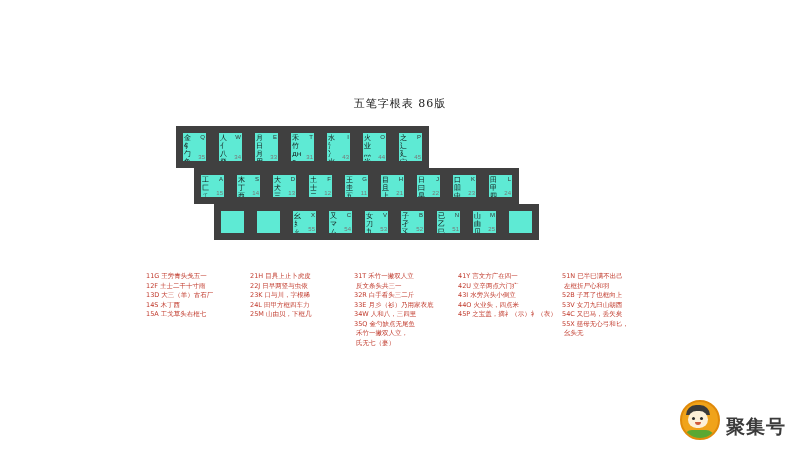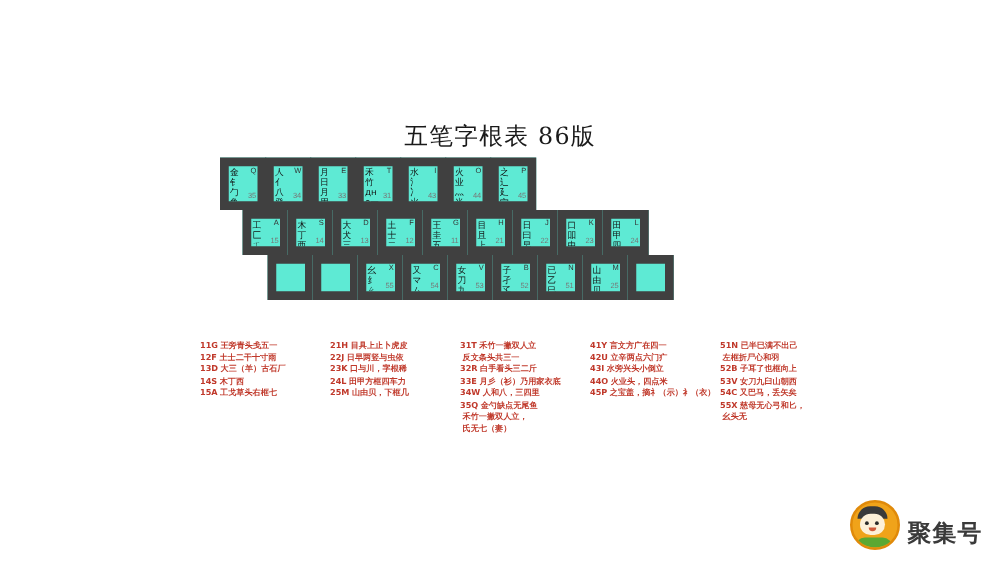--- a/index.html
+++ b/index.html
@@ -18,21 +18,21 @@
     position: relative;
     width: 800px;
     height: 450px;
   }
   .title {
     position: absolute;
     top: 96px;
     left: 0;
     width: 800px;
     text-align: center;
-    font-size: 19px;
+    font-size: 11px;
     color: #1a1a1a;
     letter-spacing: 1px;
     font-family: "DejaVu Serif", "Liberation Serif", serif;
   }
 
   
   .kbd {
     position: absolute;
     left: 176px;
     top: 126px;
@@ -85,27 +85,26 @@
     bottom: 1px;
     font-size: 6px;
     color: #777;
     font-family: "Liberation Sans", sans-serif;
   }
   .key.blank .glyphs { color: transparent; }
 
   
   .mnemonics {
     position: absolute;
-    left: 160px;
+    left: 146px;
     top: 272px;
     width: 520px;
     display: flex;
     flex-direction: row;
     gap: 0px;
-    font-weight: bold;
   }
   .mcol {
     width: 130px;
   }
   .mline {
     font-size: 6.5px;
     line-height: 9.5px;
     color: #c0392b;
     font-family: "DejaVu Sans", sans-serif;
     white-space: nowrap;

